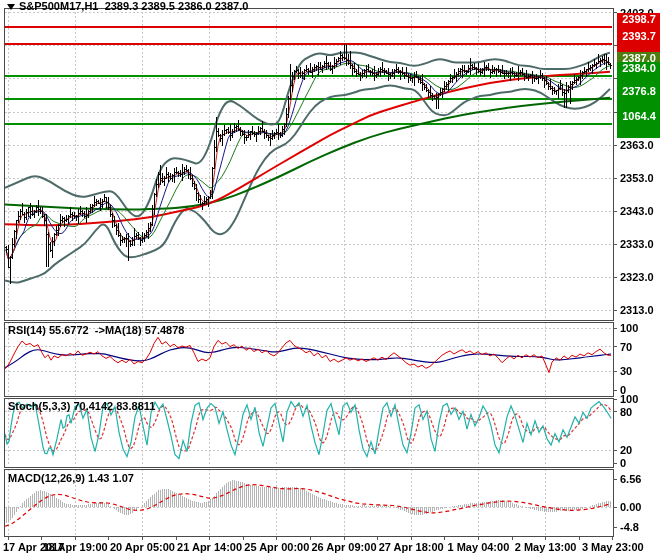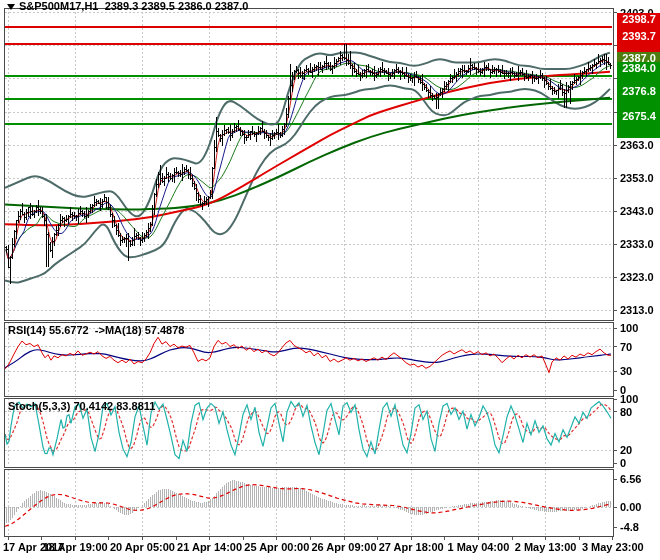--- a/index.html
+++ b/index.html
@@ -1372,20 +1372,21 @@
         <line x1="613" y1="507" x2="617" y2="507"></line>
         <line x1="613" y1="527.16" x2="617" y2="527.16"></line>
       </g>
     </svg>
 
   <span class="tri"></span>
   <div class="ttl"><span>S&amp;P500M17,H1</span>&nbsp;&nbsp;<span>2389.3 2389.5 2386.0 2387.0</span></div>
 
   <div class="ind-label" style="left:8px;top:324px">RSI(14) 55.6772  -&gt;MA(18) 57.4878</div>
   <div class="ind-label" style="left:8px;top:400px">Stoch(5,3,3) 70.4142 83.8811</div>
+  <div class="ind-label" style="left:8px;top:472px">MACD(12,26,9) 1.43 1.07</div>
 
   <div id="y-axis">
       <div class="y-label" style="top: 12.9524px;">2403.0</div>
       <div class="y-label" style="top: 45.9683px;">2393.0</div>
       <div class="y-label" style="top: 78.9841px;">2383.0</div>
       <div class="y-label" style="top: 112px;">2373.0</div>
       <div class="y-label" style="top: 145.016px;">2363.0</div>
       <div class="y-label" style="top: 178.032px;">2353.0</div>
       <div class="y-label" style="top: 211.048px;">2343.0</div>
       <div class="y-label" style="top: 244.063px;">2333.0</div>
@@ -1416,15 +1417,15 @@
       <div class="sub-y" style="top: 479.448px;">6.56</div>
       <div class="sub-y" style="top: 507px;">0.00</div>
       <div class="sub-y" style="top: 527.16px;">-4.8</div>
     </div>
   <div id="tags">
       <div class="tag" style="top: 27.1492px; background: rgb(221, 0, 0);">2398.7</div>
       <div class="tag" style="top: 43.6571px; background: rgb(221, 0, 0);">2393.7</div>
       <div class="tag" style="top: 65.7778px; background: #4d7c0f;">2387.0</div>
       <div class="tag" style="top: 75.6825px; background: rgb(0, 144, 0);">2384.0</div>
       <div class="tag" style="top: 99.454px; background: rgb(0, 144, 0);">2376.8</div>
-      <div class="tag" style="top: 123.556px; background: rgb(0, 144, 0);">2675.4</div>
+      <div class="tag" style="top: 123.556px; background: rgb(0, 144, 0);">1064.4</div>
     </div>
 </div>
 
 </body></html>

